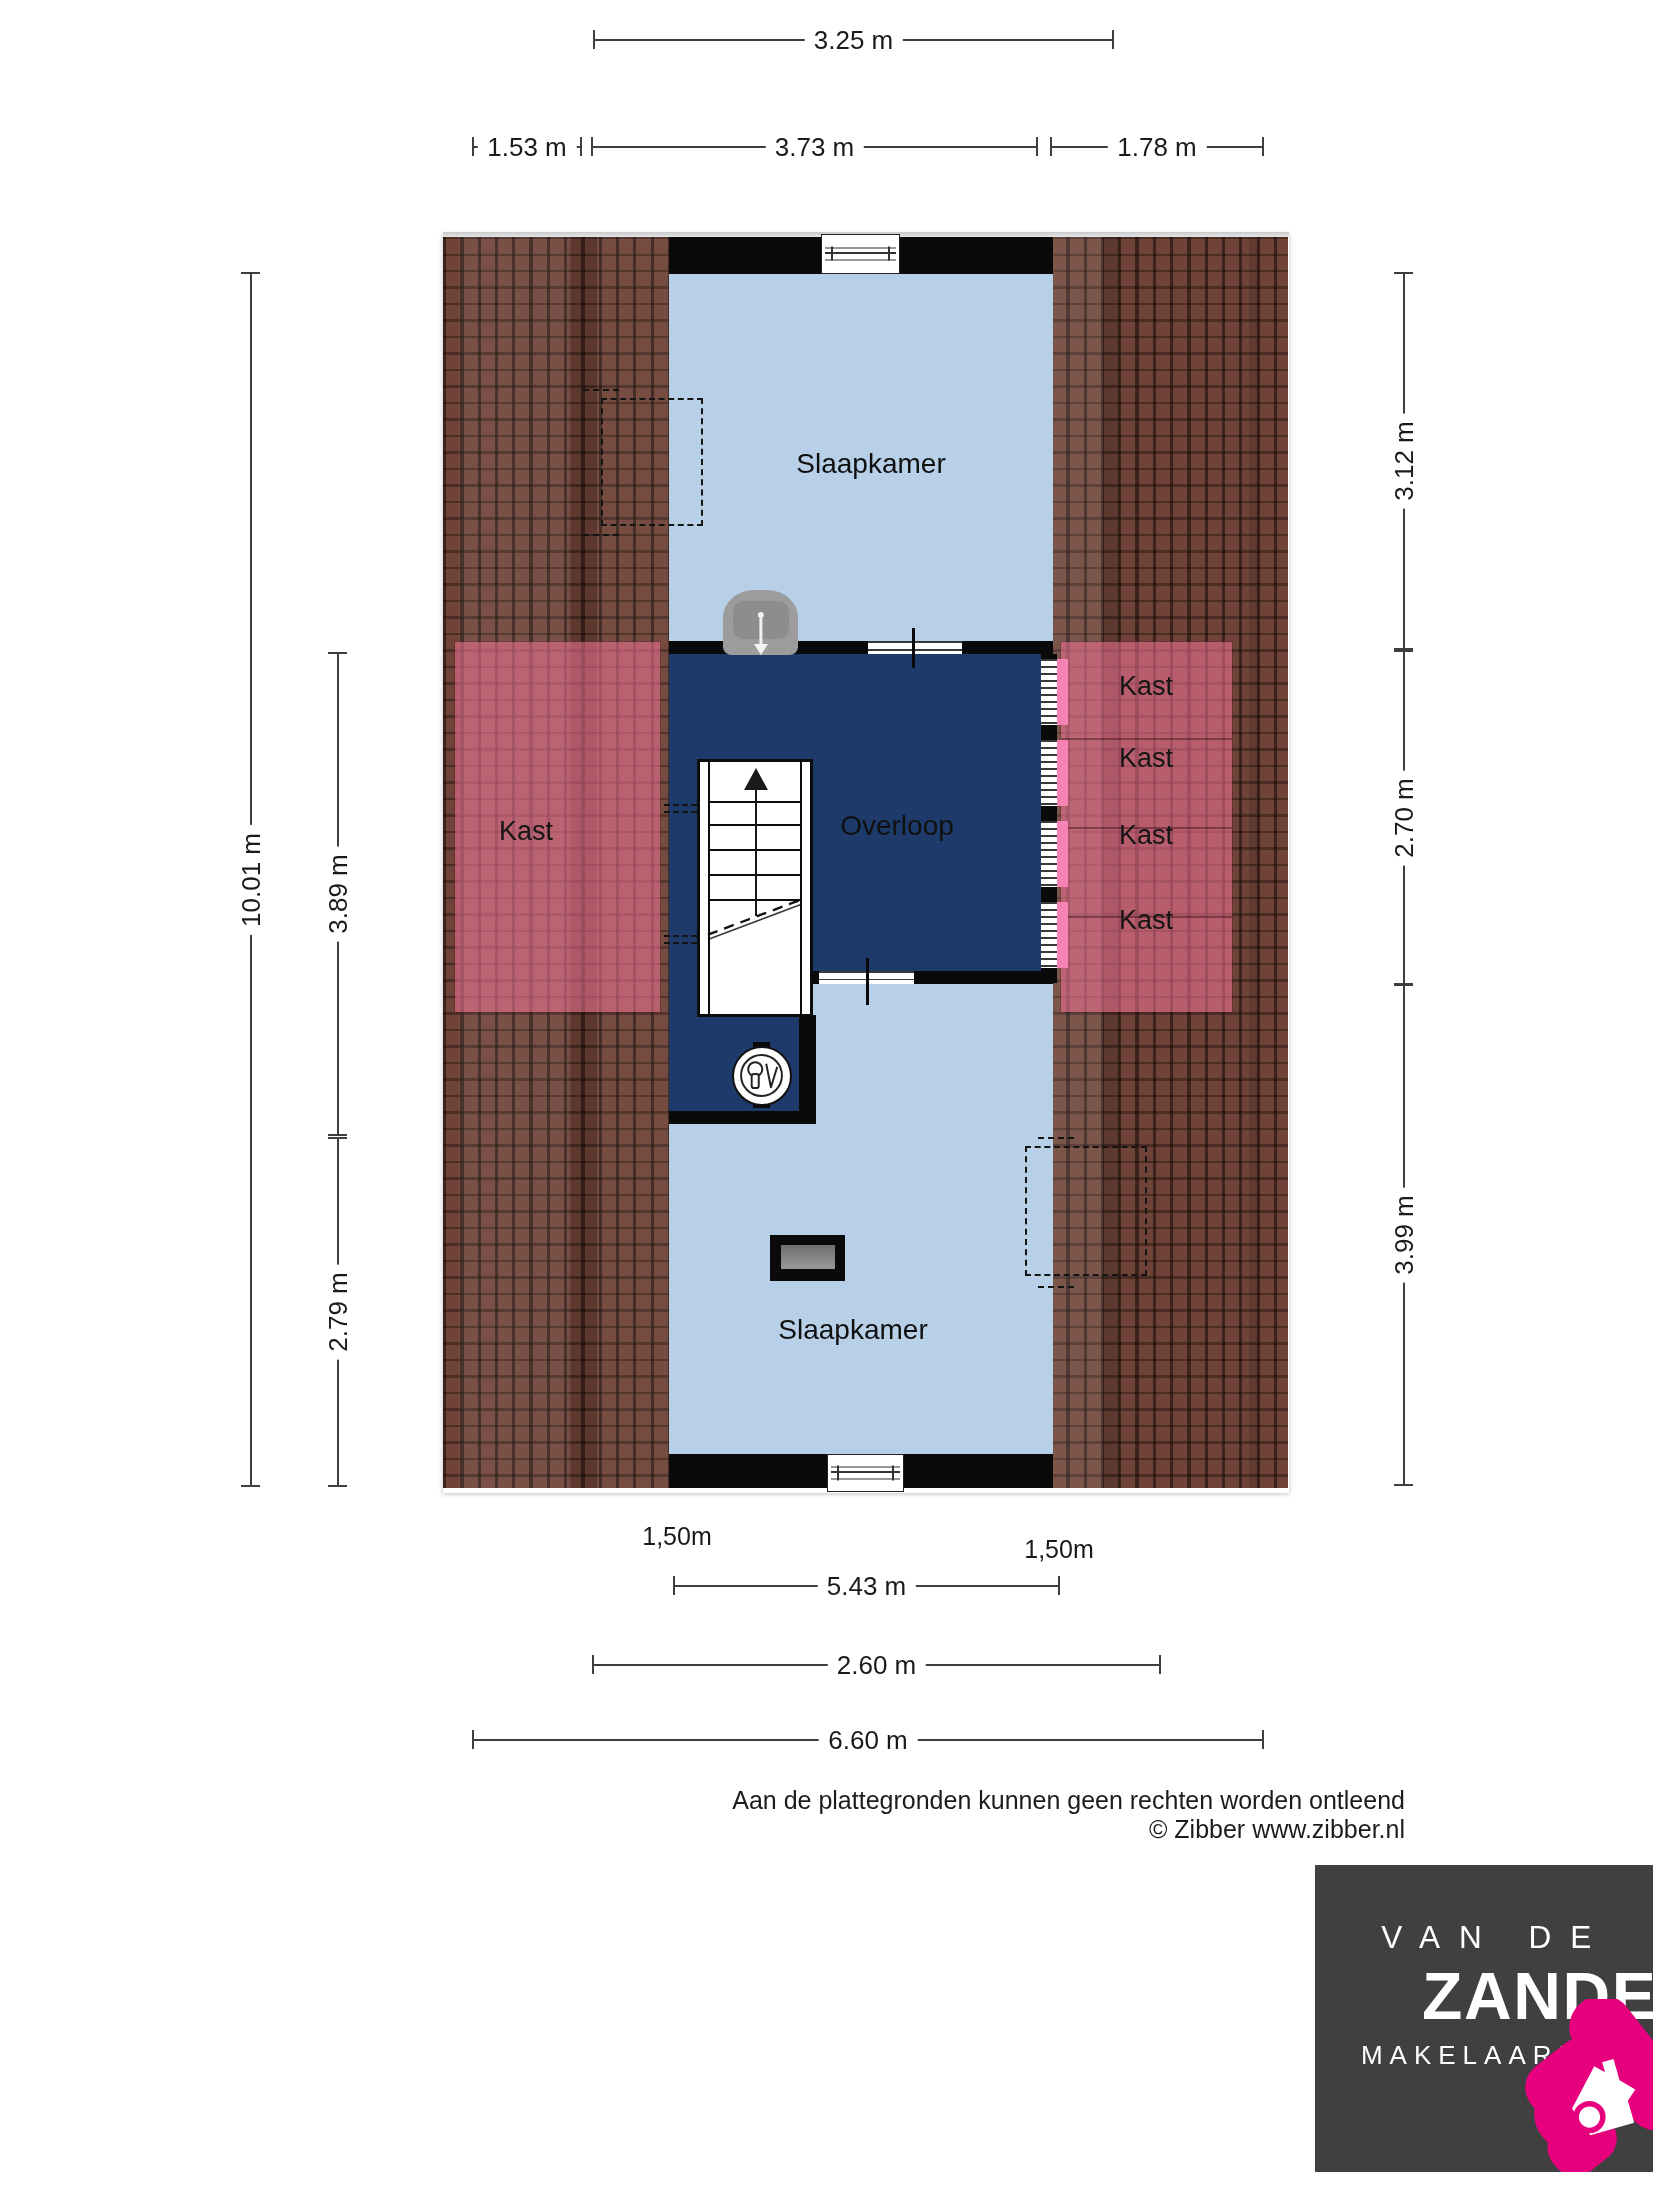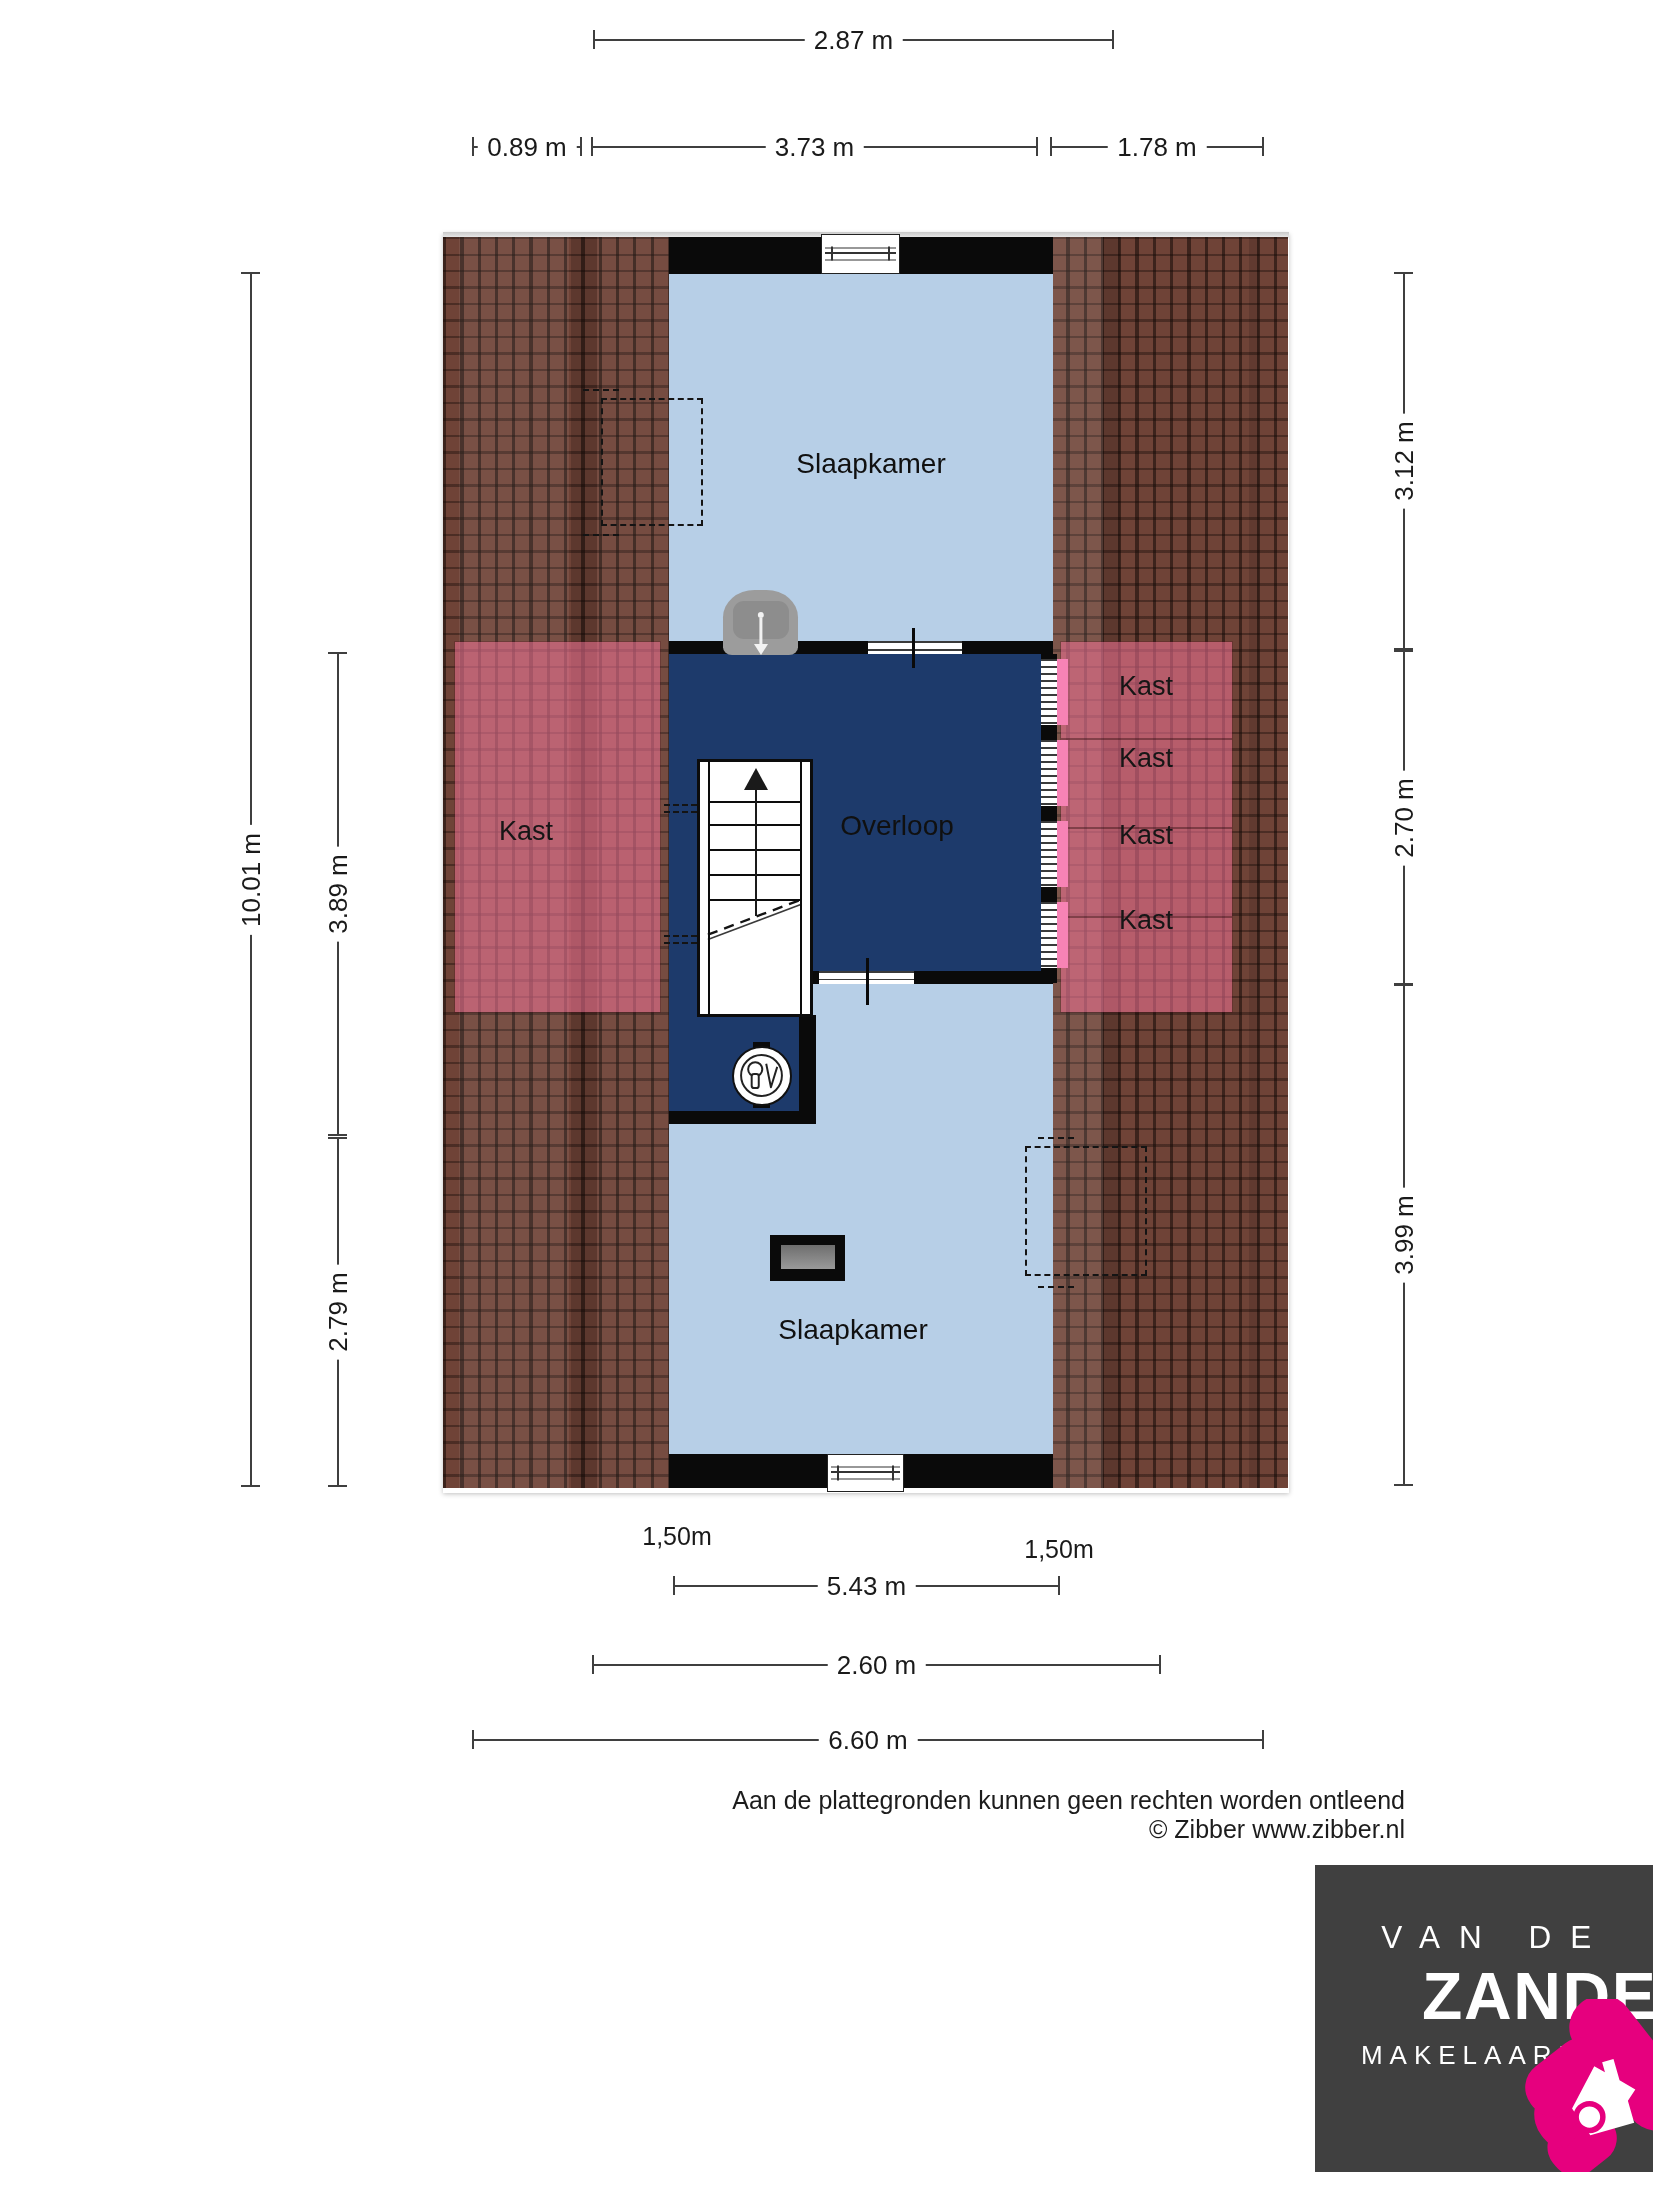--- a/index.html
+++ b/index.html
@@ -92,26 +92,26 @@
   #logo .l3{position:absolute;left:0;right:23.6px;top:175px;text-align:center;color:#fff;
     font-size:26px;letter-spacing:7px;text-indent:7px;}
   #logo svg{position:absolute;right:-6.3px;bottom:-7.9px;}
 </style>
 </head>
 <body>
 
 <div class="hdim" style="left:593px;top:39px;width:521px;">
   <i class="tick l"></i>
     <i class="tick r"></i>
-  <span class="dlabel">2.87 m</span>
+  <span class="dlabel">3.25 m</span>
 </div>
 <div class="hdim" style="left:472px;top:146px;width:110px;">
   <i class="tick l"></i>
     <i class="tick r"></i>
-  <span class="dlabel">0.89 m</span>
+  <span class="dlabel">1.53 m</span>
 </div>
 <div class="hdim" style="left:591px;top:146px;width:447px;">
   <i class="tick l"></i>
     <i class="tick r"></i>
   <span class="dlabel">3.73 m</span>
 </div>
 <div class="hdim" style="left:1050px;top:146px;width:214px;">
   <i class="tick l"></i>
     <i class="tick r"></i>
   <span class="dlabel">1.78 m</span>

